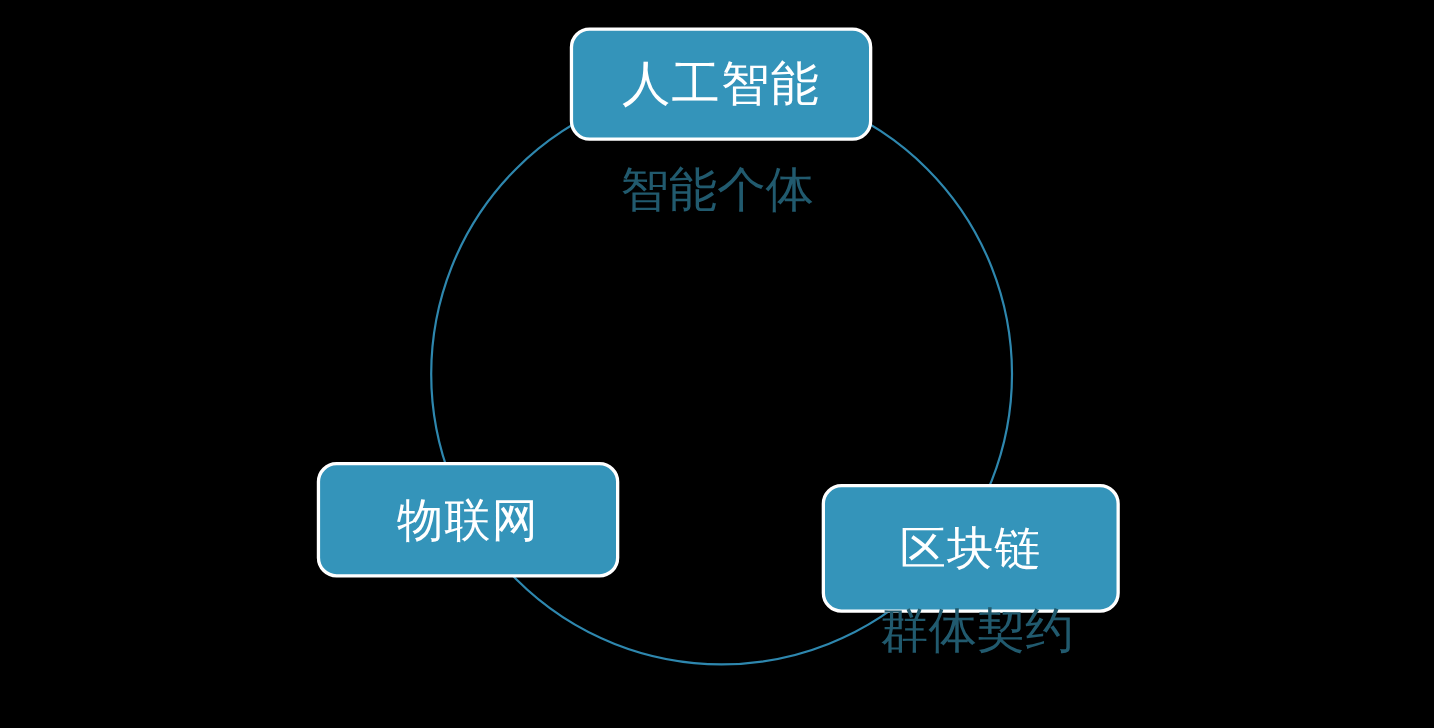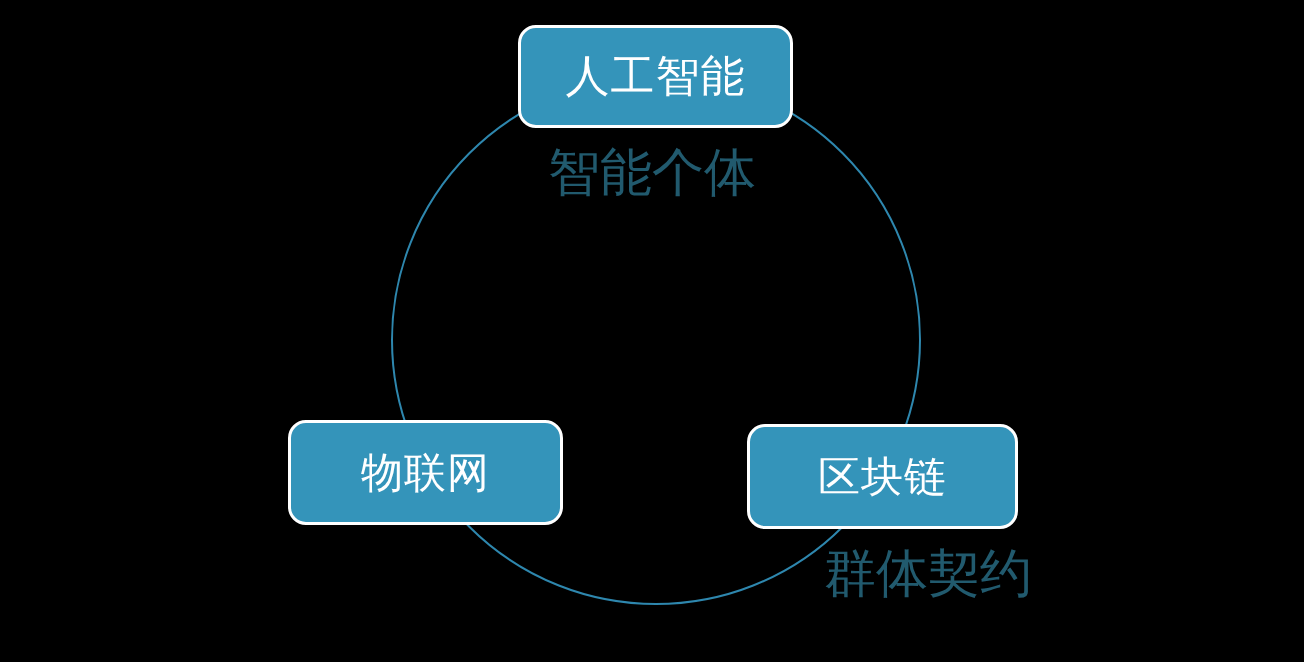--- a/index.html
+++ b/index.html
@@ -40,32 +40,32 @@
     background: var(--node-fill);
     border: 3px solid var(--node-border);
     border-radius: 18px;
     color: var(--node-text);
     font-size: 44px;
     letter-spacing: 1px;
     white-space: nowrap;
   }
   .node-ai  { left: 518px; top: 25px;  width: 275px; height: 103px; }
   .node-iot { left: 288px; top: 420px; width: 275px; height: 105px; font-size: 42px; align-items: center; }
-  .node-bc  { left: 747px; top: 424px; width: 271px; height: 105px; font-size: 42px; }
+  .node-bc  { left: 747px; top: 440px; width: 271px; height: 117px; font-size: 42px; }
   .edge-label {
     position: absolute;
     transform: translate(-50%, -50%);
     color: var(--label-text);
-    font-size: 52px;
+    font-size: 44px;
     white-space: nowrap;
     text-align: right;
   }
   .label-top   { left: 652px; top: 173px; }
   .label-left  { left: 427px; top: 572px; }
-  .label-right { left: 888px; top: 574px; margin-left: 40px; }
+  .label-right { left: 888px; top: 574px; }
 </style>
 </head>
 <body>
 
 <div class="canvas">
 
   <svg class="ring" viewBox="0 0 1304 662" xmlns="http://www.w3.org/2000/svg" aria-hidden="true">
     <circle cx="656" cy="340" r="264"></circle>
   </svg>
 

